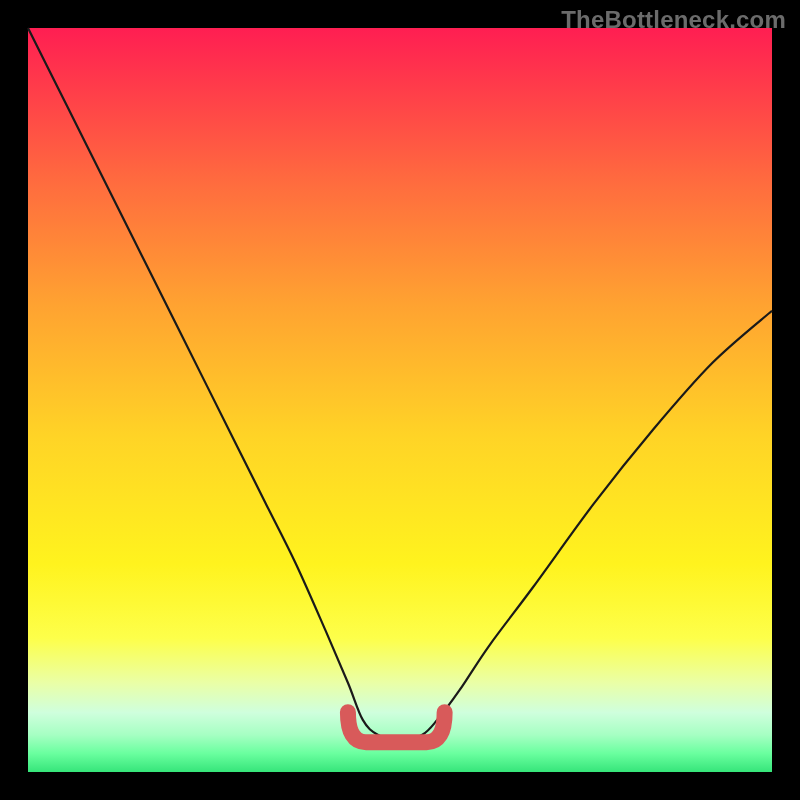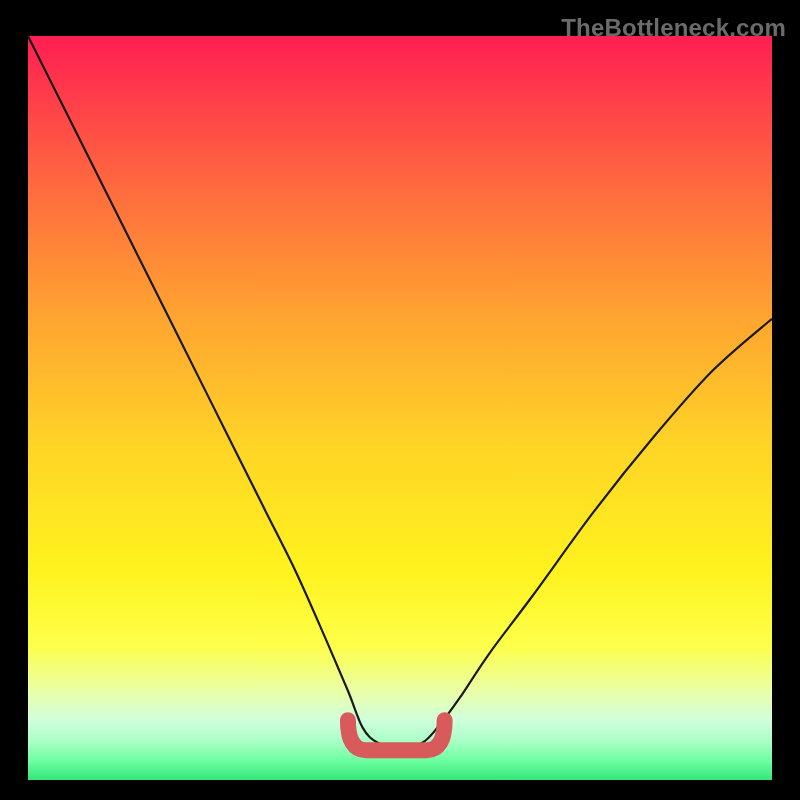--- a/index.html
+++ b/index.html
@@ -5,21 +5,21 @@
   html, body {
     margin: 0;
     padding: 0;
     width: 800px;
     height: 800px;
     background: #000;
     overflow: hidden;
   }
   .frame {
     position: absolute;
-    top: 8px;
+    top: 0;
     left: 0;
     width: 800px;
     height: 572px;
     background: #000;
     border-radius: 8px;
   }
   .plot {
     position: absolute;
     top: 28px;
     left: 28px;

